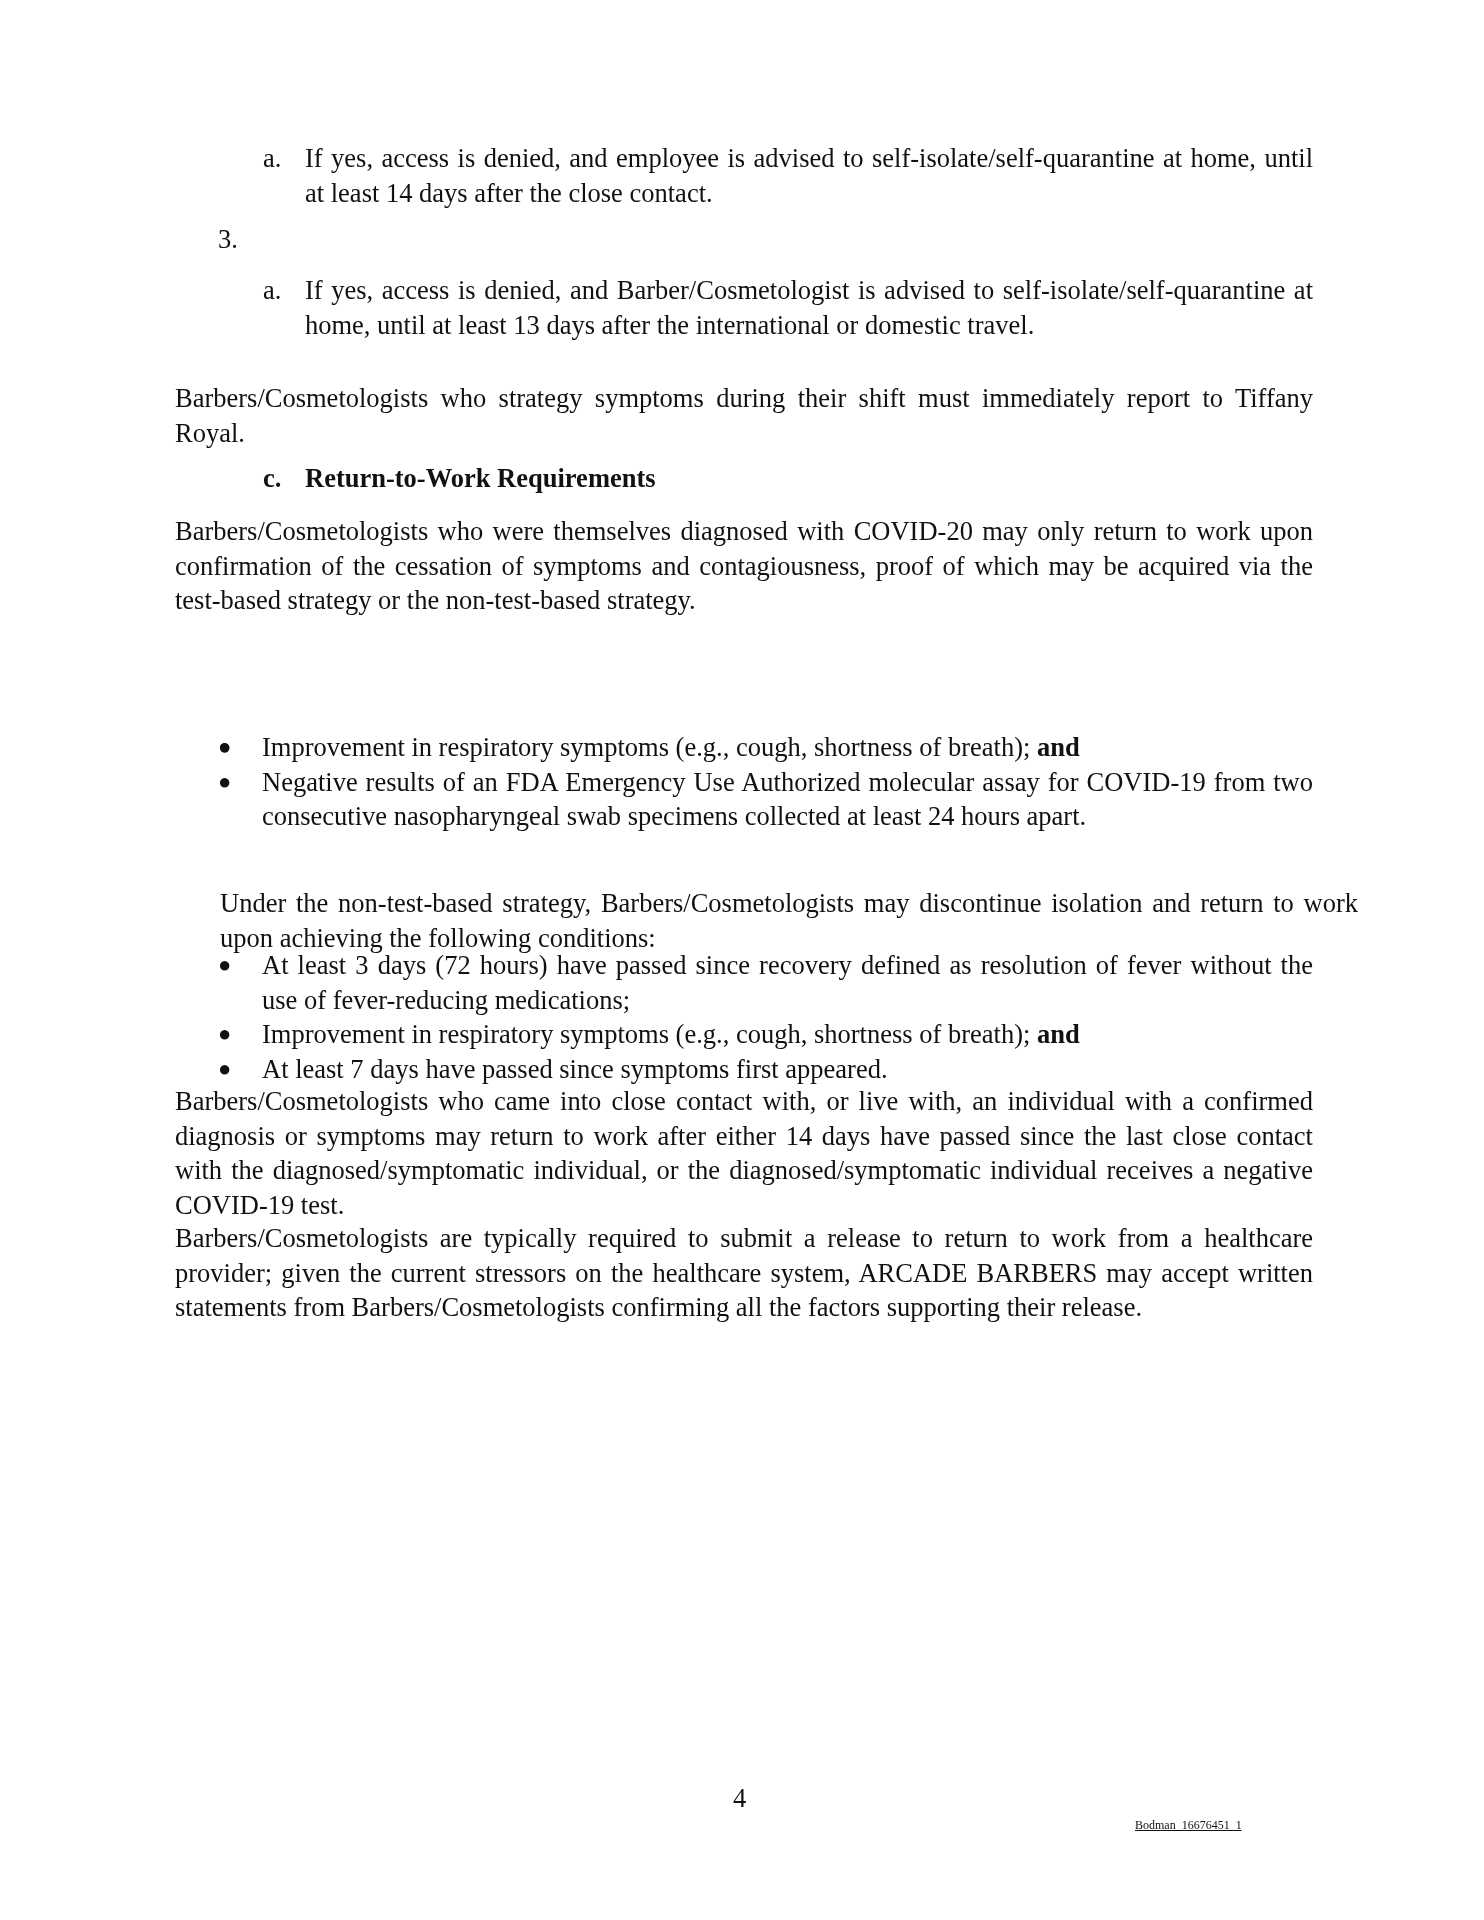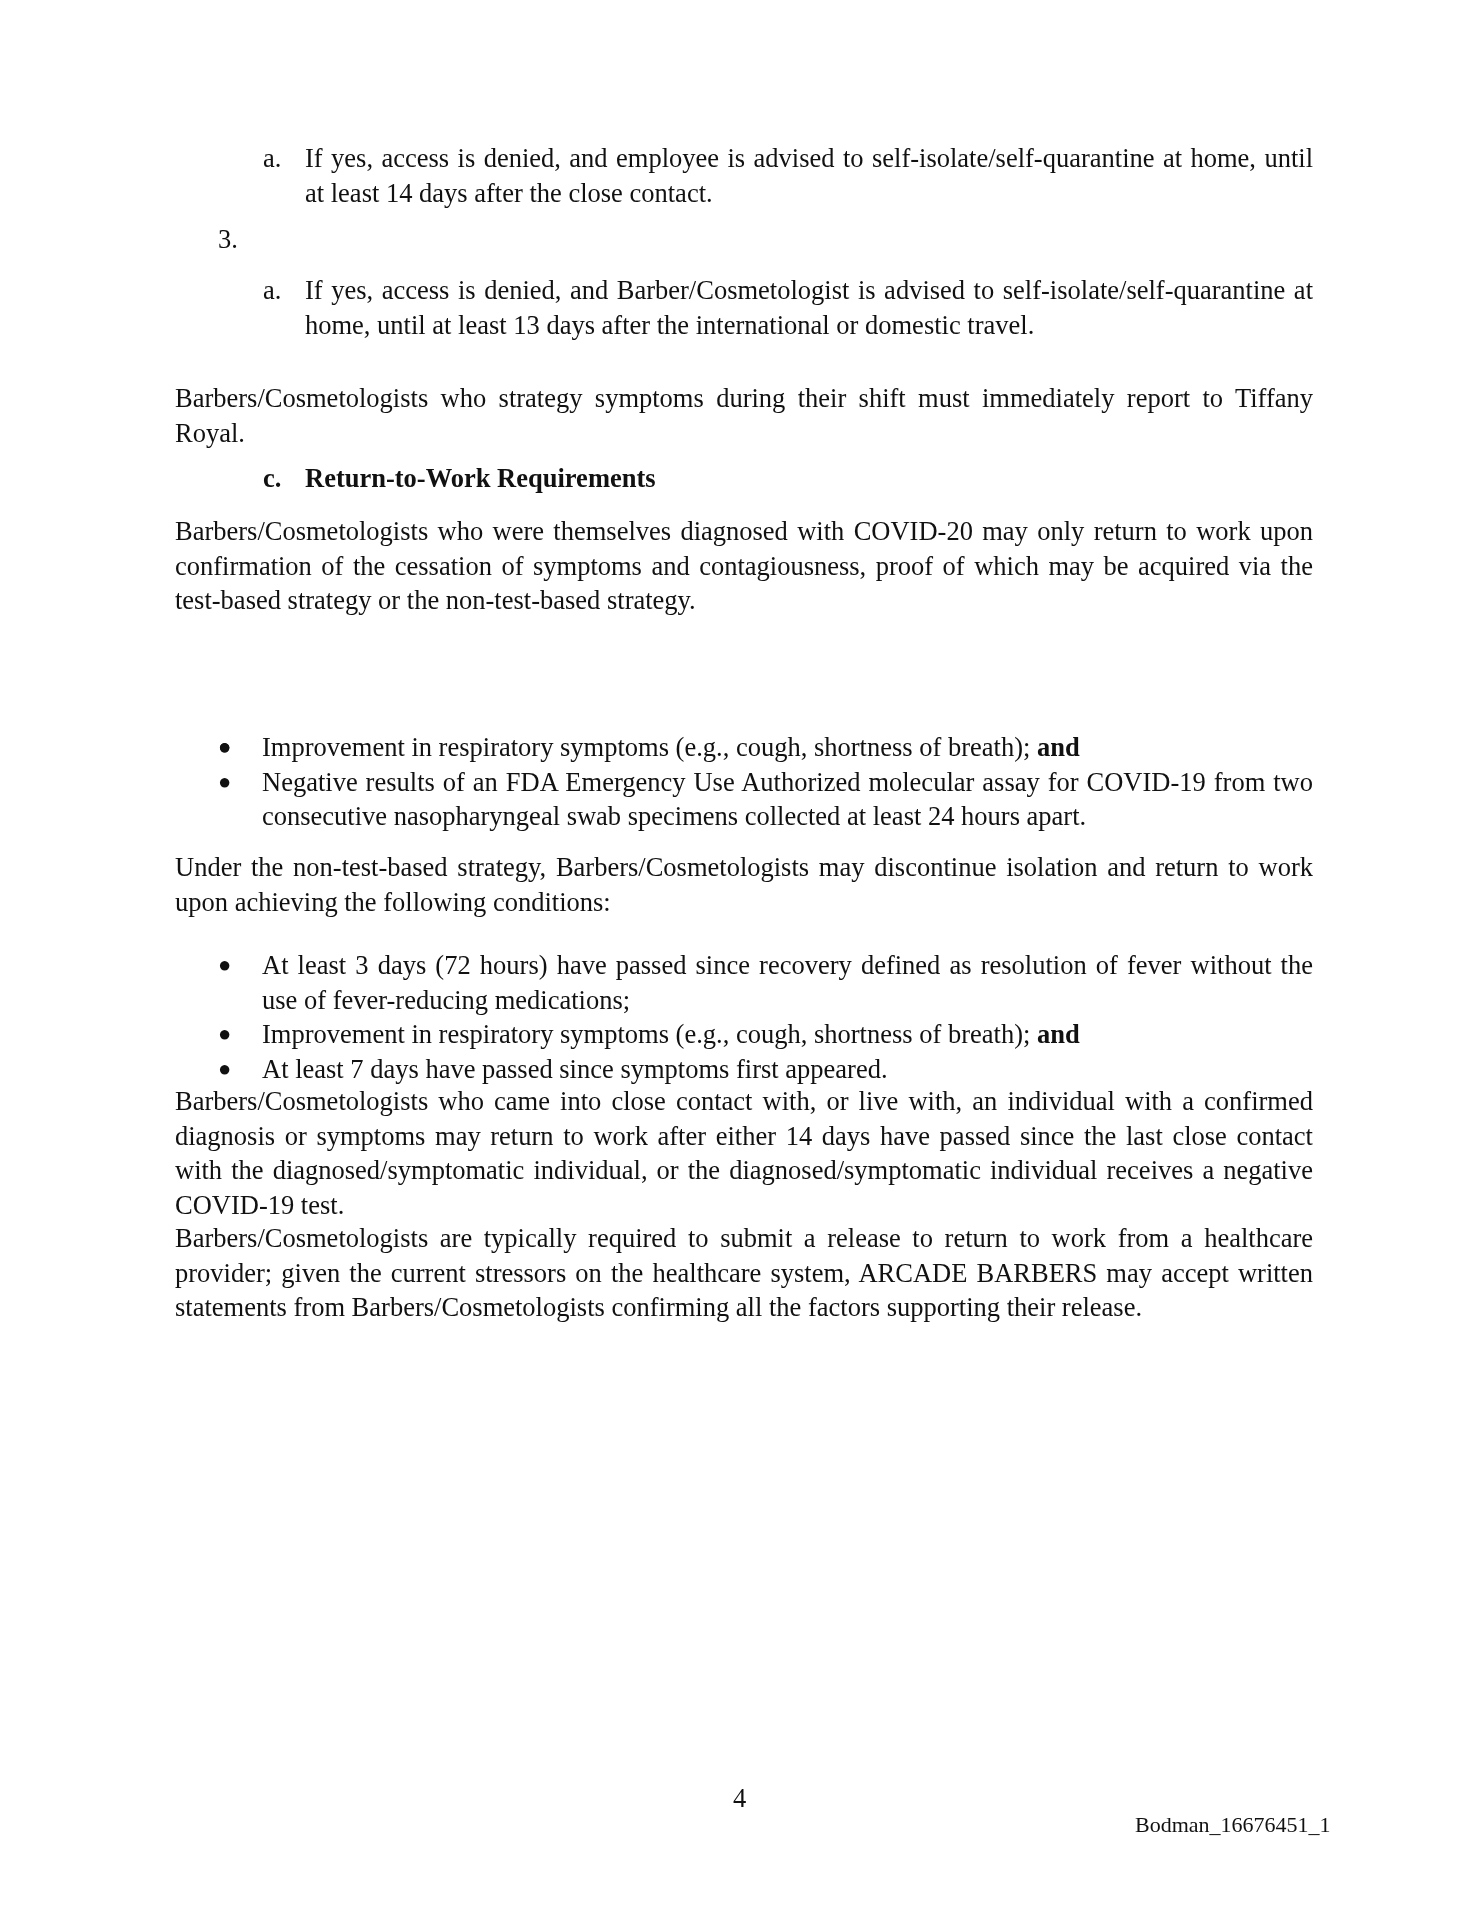--- a/index.html
+++ b/index.html
@@ -16,21 +16,21 @@
   .sub-item .lbl { position: absolute; left: -42px; top: 0; }
   .num-item { left: 262px; width: 1051px; }
   .num-item .lbl { position: absolute; left: -44px; top: 0; }
   .heading { left: 305px; font-weight: bold; }
   .heading .lbl { position: absolute; left: -42px; top: 0; }
   .bullets { left: 262px; width: 1051px; }
   .bullet { position: relative; text-align: justify; text-align-last: left; }
   .bullet .dot { position: absolute; left: -44px; top: 0; font-size: 22px; }
   b { font-weight: bold; }
   .page-num { position: absolute; left: 733px; top: 1781px; font-size: 26.5px; }
-  .doc-id { position: absolute; left: 1135px; top: 1808px; font-size: 22px; }
+  .doc-id { position: absolute; left: 1135px; top: 1808px; font-size: 12px; text-decoration: underline; }
 </style>
 </head>
 <body>
 
 <div class="page">
 
   <div class="blk sub-item last-left" style="top:141px;">
     <span class="lbl">a.</span>
     <span>If yes, access is denied, and employee is advised to self-isolate/self-quarantine at home, until at least 14 days after the close contact.</span>
   </div>
@@ -61,21 +61,21 @@
     <div class="bullet">
       <span class="dot">●</span>
       <span>Improvement in respiratory symptoms (e.g., cough, shortness of breath); </span><b>and</b>
     </div>
     <div class="bullet">
       <span class="dot">●</span>
       <span>Negative results of an FDA Emergency Use Authorized molecular assay for COVID-19 from two consecutive nasopharyngeal swab specimens collected at least 24 hours apart.</span>
     </div>
   </div>
 
-  <div class="blk para last-left" style="top:850px;">Under the non-test-based strategy, Barbers/Cosmetologists may discontinue isolation and return to work upon achieving the following conditions:</div>
+  <div class="blk para last-left" style="top:886px;margin-left:45px;">Under the non-test-based strategy, Barbers/Cosmetologists may discontinue isolation and return to work upon achieving the following conditions:</div>
 
   <div class="blk bullets" style="top:948px;">
     <div class="bullet">
       <span class="dot">●</span>
       <span>At least 3 days (72 hours) have passed since recovery defined as resolution of fever without the use of fever-reducing medications;</span>
     </div>
     <div class="bullet">
       <span class="dot">●</span>
       <span>Improvement in respiratory symptoms (e.g., cough, shortness of breath); </span><b>and</b>
     </div>

